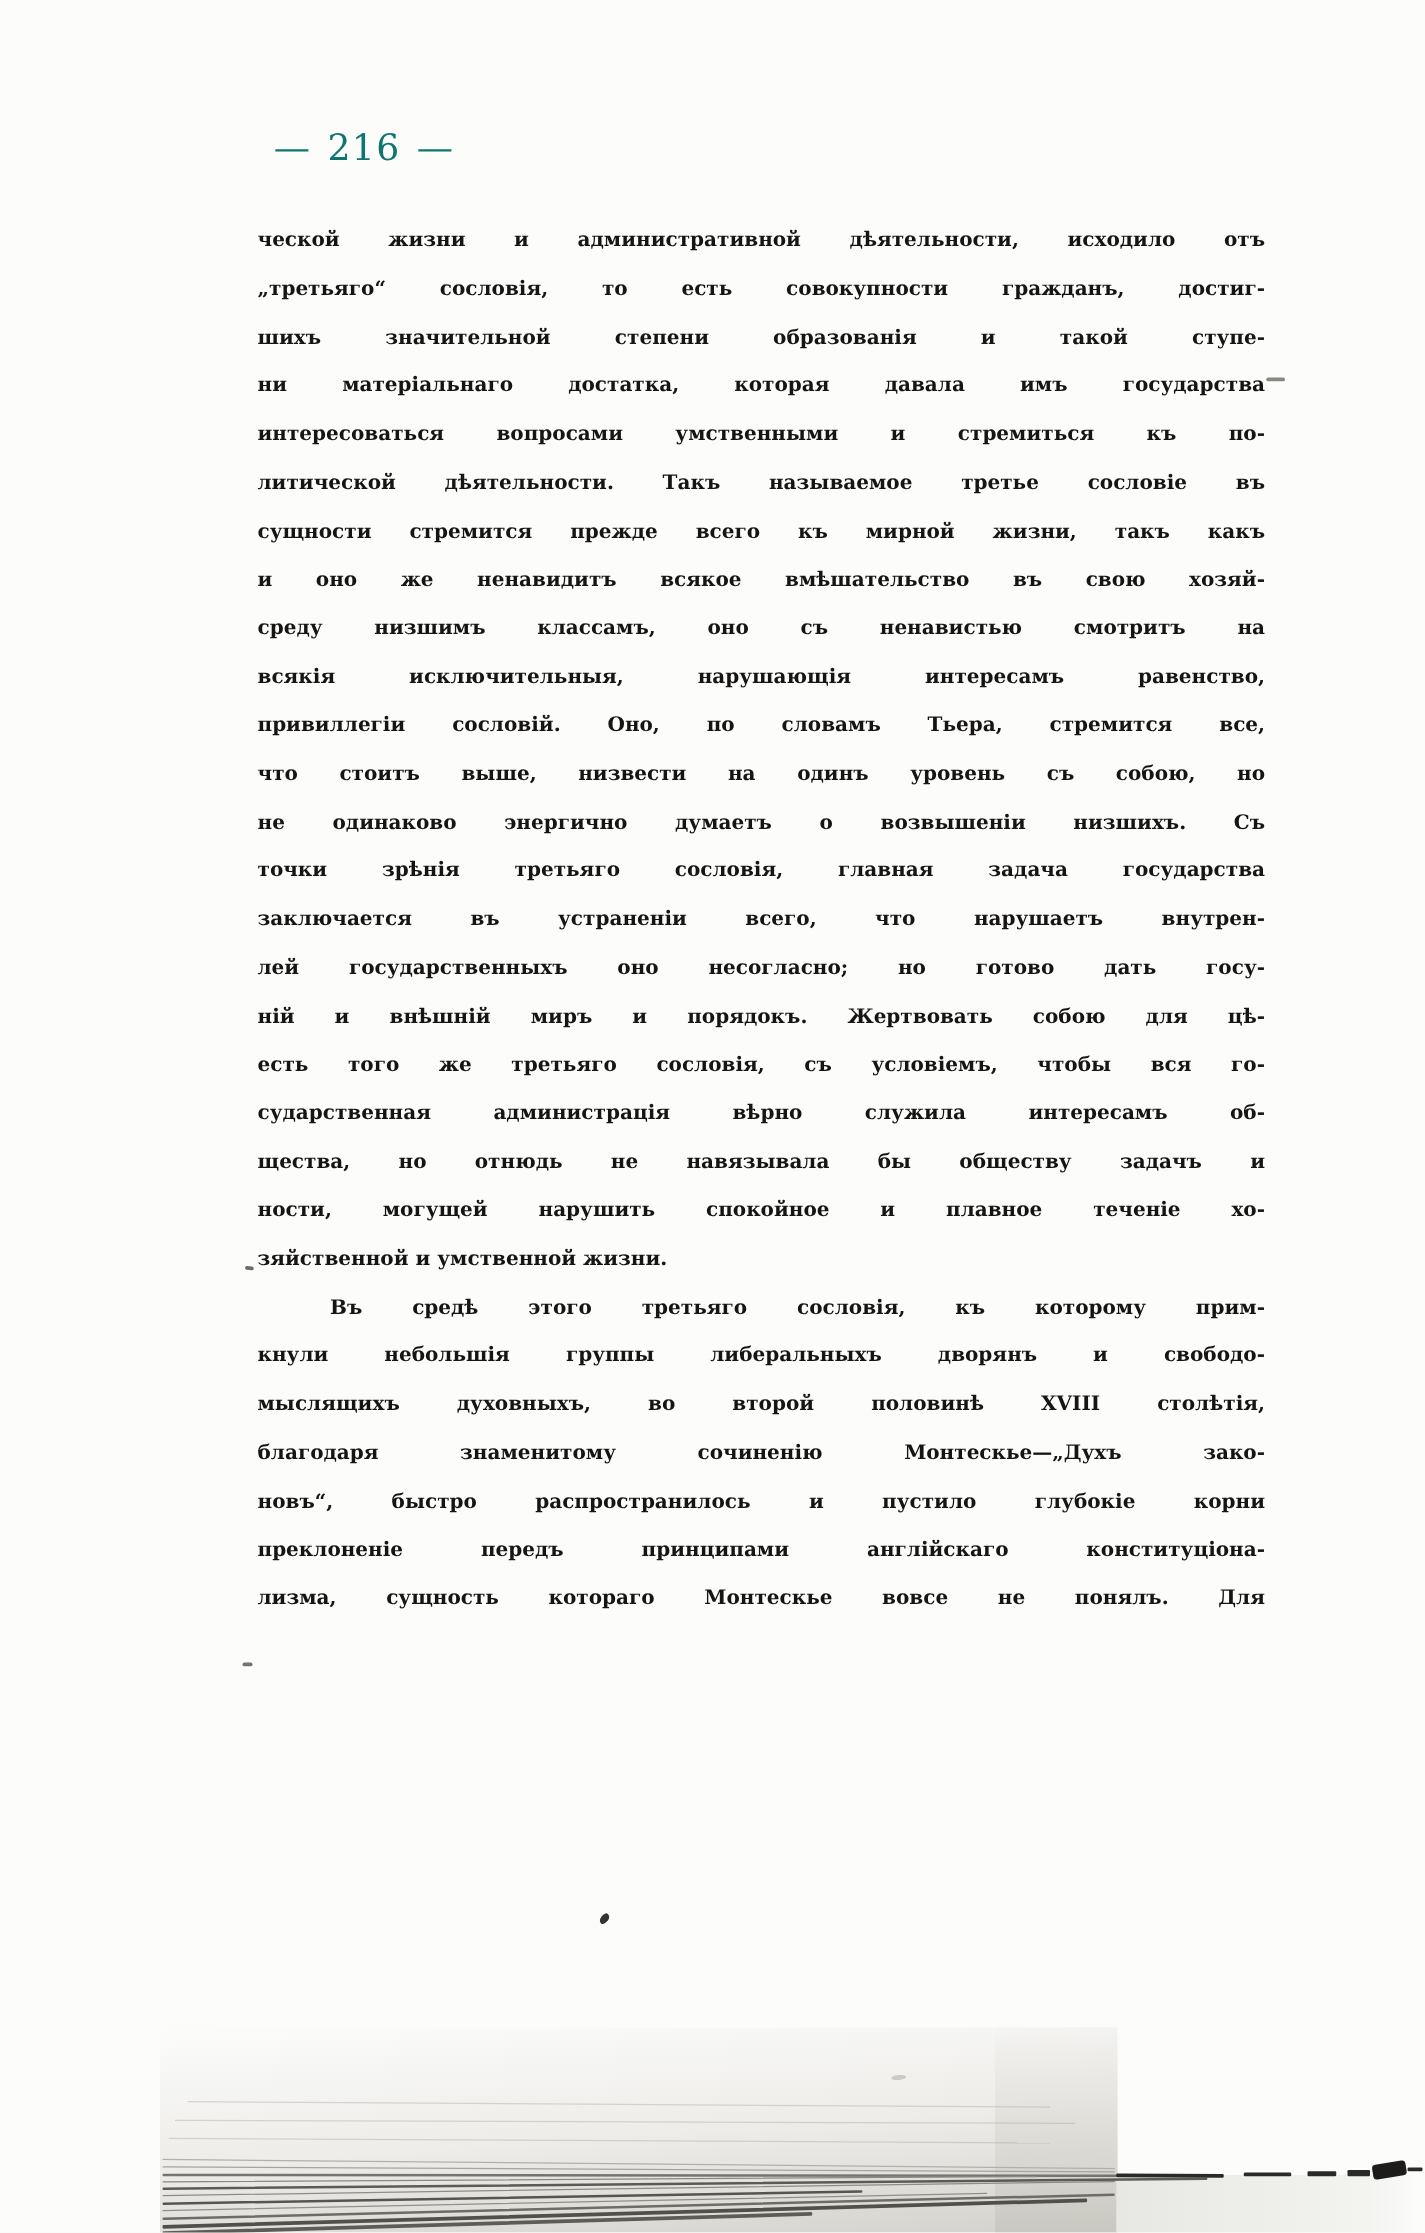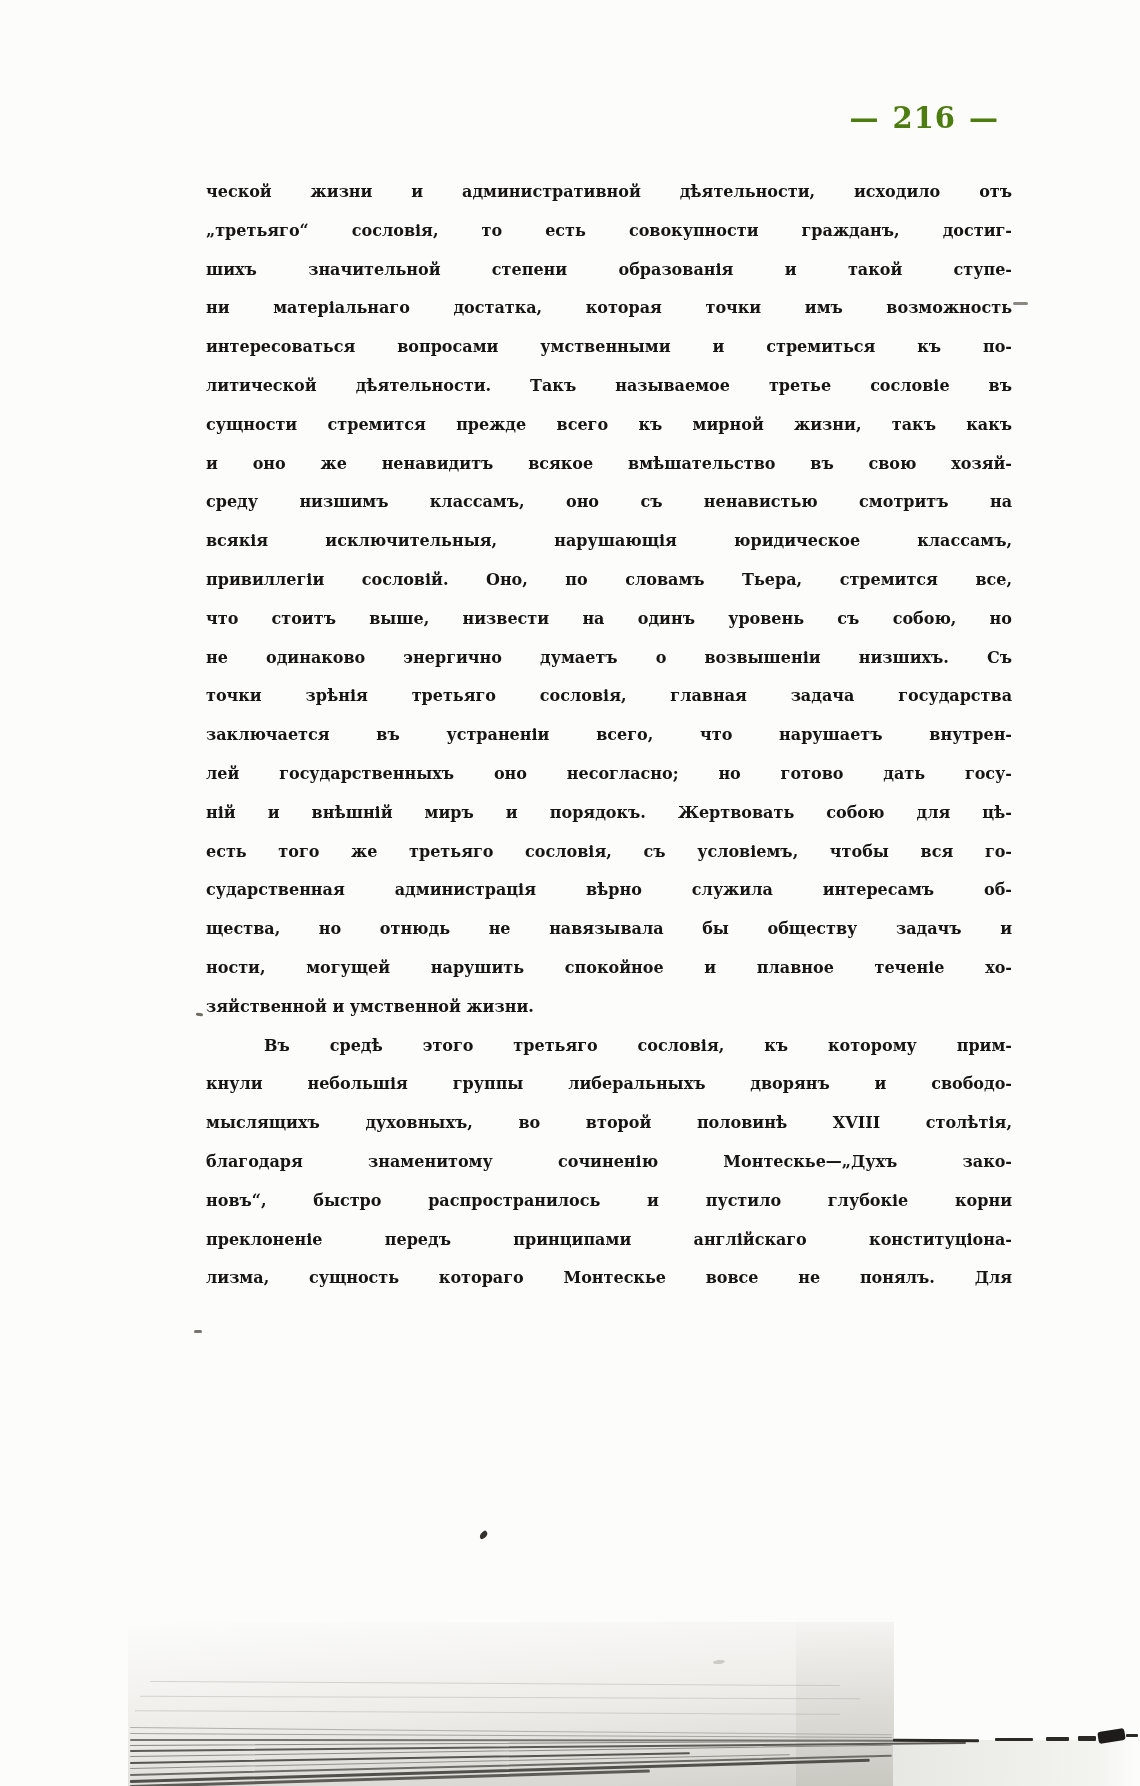--- a/index.html
+++ b/index.html
@@ -8,22 +8,22 @@
     background:#f6f6f4;
     font-family:"DejaVu Serif","Liberation Serif",serif;
     overflow:hidden;position:relative;
   }
   .page{
     position:absolute;left:0;top:0;width:1140px;height:1786px;
     background:#fcfcfb;
   }
   .page-header{
     position:absolute;left:206px;top:101px;width:806px;
-    text-align:right;font-size:29px;line-height:34px;font-weight:700;
-    color:#4d7c0f;letter-spacing:1px;white-space:nowrap;
+    text-align:left;font-size:29px;line-height:34px;font-weight:400;
+    color:#0f766e;letter-spacing:1px;white-space:nowrap;
   }
   .page-header .hdash{margin:0 13px;}
   .text-block{
     position:absolute;left:206px;top:173px;width:806px;
     font-size:16px;line-height:38.8px;font-weight:700;color:#171514;
   }
   .line{text-align:justify;text-align-last:justify;height:38.8px;overflow:visible;}
   .line.flush{text-align-last:left;}
   .line.indent{text-indent:58px;}
 
@@ -79,27 +79,27 @@
 <div class="page">
 
   <div class="page-header">
     <span class="hdash">—</span><span>216</span><span class="hdash">—</span>
   </div>
 
   <div class="text-block">
       <div class="line">ческой жизни и административной дѣятельности, исходило отъ</div>
       <div class="line">„третьяго“ сословія, то есть совокупности гражданъ, достиг-</div>
       <div class="line">шихъ значительной степени образованія и такой ступе-</div>
-      <div class="line">ни матеріальнаго достатка, которая точки имъ возможность</div>
+      <div class="line">ни матеріальнаго достатка, которая давала имъ государства</div>
       <div class="line">интересоваться вопросами умственными и стремиться къ по-</div>
       <div class="line">литической дѣятельности. Такъ называемое третье сословіе въ</div>
       <div class="line">сущности стремится прежде всего къ мирной жизни, такъ какъ</div>
       <div class="line">и оно же ненавидитъ всякое вмѣшательство въ свою хозяй-</div>
       <div class="line">среду низшимъ классамъ, оно съ ненавистью смотритъ на</div>
-      <div class="line">всякія исключительныя, нарушающія юридическое классамъ,</div>
+      <div class="line">всякія исключительныя, нарушающія интересамъ равенство,</div>
       <div class="line">привиллегіи сословій. Оно, по словамъ Тьера, стремится все,</div>
       <div class="line">что стоитъ выше, низвести на одинъ уровень съ собою, но</div>
       <div class="line">не одинаково энергично думаетъ о возвышеніи низшихъ. Съ</div>
       <div class="line">точки зрѣнія третьяго сословія, главная задача государства</div>
       <div class="line">заключается въ устраненіи всего, что нарушаетъ внутрен-</div>
       <div class="line">лей государственныхъ оно несогласно; но готово дать госу-</div>
       <div class="line">ній и внѣшній миръ и порядокъ. Жертвовать собою для цѣ-</div>
       <div class="line">есть того же третьяго сословія, съ условіемъ, чтобы вся го-</div>
       <div class="line">сударственная администрація вѣрно служила интересамъ об-</div>
       <div class="line">щества, но отнюдь не навязывала бы обществу задачъ и</div>

